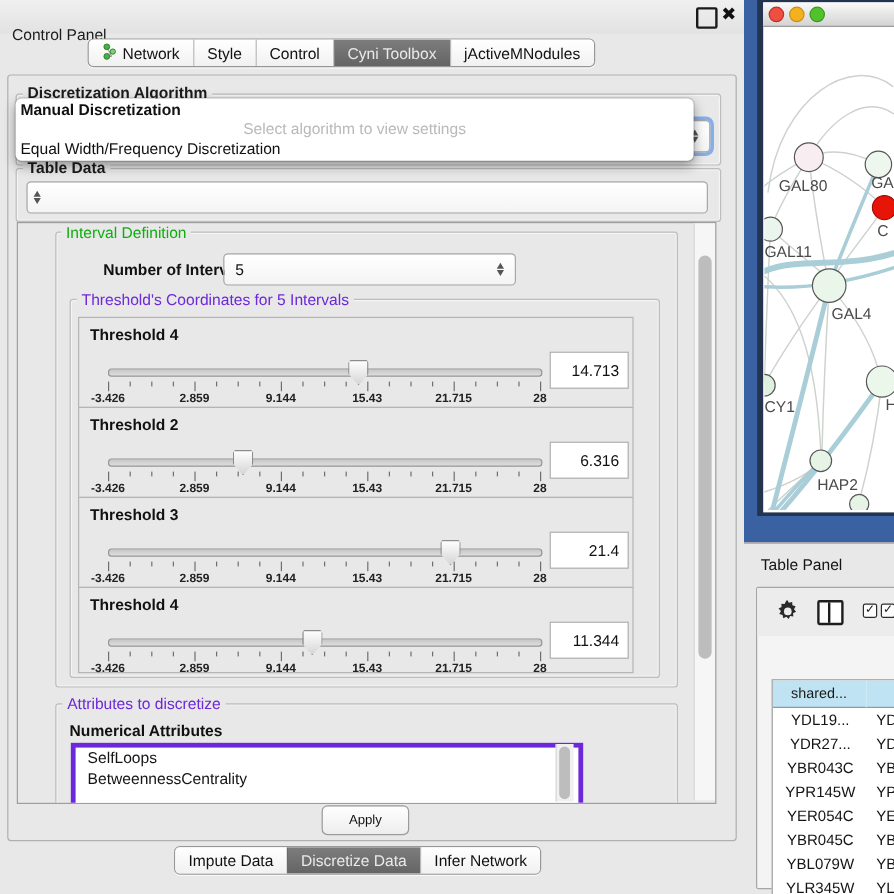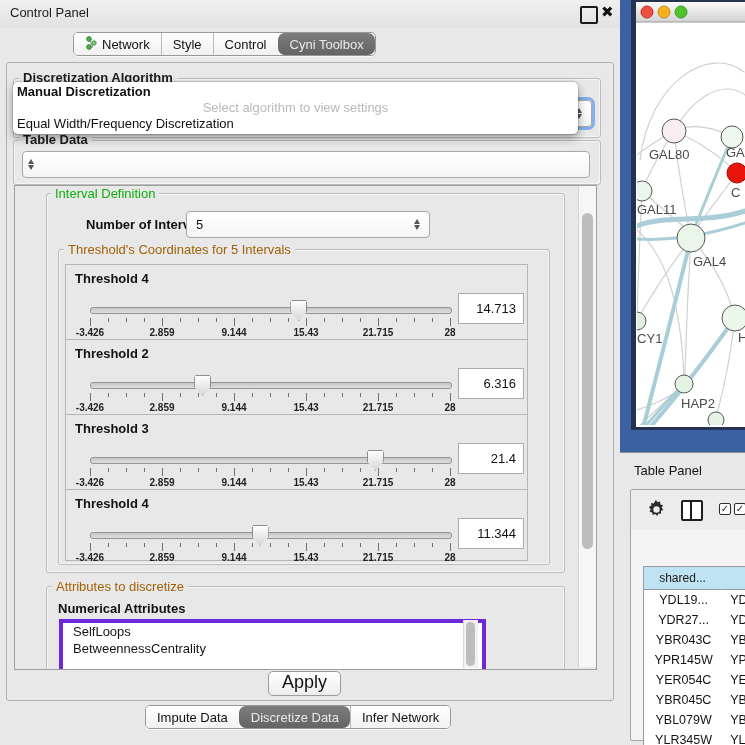--- a/index.html
+++ b/index.html
@@ -3,40 +3,40 @@
 <meta charset="utf-8">
 <style>
   html,body{margin:0;padding:0;background:#d9d9d9;}
   #root{position:relative;width:745px;height:745px;overflow:hidden;
         font-family:"Liberation Sans","DejaVu Sans",sans-serif;
         background:#e8e8e8;-webkit-font-smoothing:antialiased;}
   .abs{position:absolute;}
 
   
   .titlebar{left:0;top:0;width:620px;height:28px;background:linear-gradient(#f0f0f0,#e2e2e2);}
-  .cp-title{left:10px;top:5px;font-size:13px;color:#1c1c1c;}
+  .cp-title{left:10px;top:21px;font-size:13px;color:#1c1c1c;}
   .cp-float{left:580px;top:6px;width:14px;height:14px;border:2px solid #1a1a1a;border-radius:2px;}
   .cp-close{left:601px;top:3px;font-size:15px;font-weight:bold;color:#111;}
 
   
   .seg-bar{display:flex;height:22px;border:1px solid #979797;border-radius:5px;background:#fff;overflow:hidden;box-shadow:0 1px 0 rgba(255,255,255,.7);}
   .seg{display:flex;align-items:center;justify-content:center;font-size:13px;color:#111;
        padding:0 11px;border-left:1px solid #b9b9b9;background:linear-gradient(#ffffff,#f1f1f1);white-space:nowrap;}
   .seg:first-child{border-left:none;}
-  .seg.sel{background:linear-gradient(#7d7d7d,#646464);color:#e9e9e9;border-left-color:#6a6a6a;border-radius:7px;}
+  .seg.sel{background:linear-gradient(#7d7d7d,#646464);color:#e9e9e9;border-left-color:#6a6a6a;}
   .seg .ticon{margin-right:5px;display:inline-block;}
 
   
   .content{left:6px;top:62px;width:606px;height:637px;border:1px solid #b0b0b0;border-radius:3px;background:#e8e8e8;}
 
   .group{border:1px solid #bdbdbd;border-radius:3px;box-shadow:inset 0 0 0 1px rgba(255,255,255,.55);}
   .gtitle{font-size:13px;background:#e8e8e8;padding:0 4px;white-space:nowrap;line-height:13px;}
   .gt-dark{color:#1b1b1b;font-weight:bold;}
   .gt-green{color:#0fae0f;}
-  .gt-blue{color:#a16207;}
+  .gt-blue{color:#6d28d9;}
 
   .combo{background:linear-gradient(#ffffff,#f4f4f4);border:1px solid #a8a8a8;border-radius:4px;
          font-size:13px;color:#111;display:flex;align-items:center;}
   .combo .cval{padding-left:9px;flex:1;white-space:nowrap;overflow:hidden;}
   .stepper{width:16px;display:flex;flex-direction:column;align-items:center;justify-content:center;gap:1px;margin-right:4px;}
   .stepper i{width:0;height:0;border-left:3.5px solid transparent;border-right:3.5px solid transparent;}
   .stepper .up{border-bottom:5px solid #555;}
   .stepper .dn{border-top:5px solid #555;}
   .focusring{box-shadow:0 0 0 3px rgba(100,155,235,.75);}
 
@@ -58,22 +58,22 @@
   .val{position:absolute;left:392px;top:28px;width:50px;height:29px;border:1px solid #ababab;background:#fff;
        font-size:13px;text-align:right;padding:0 7px;font-family:inherit;color:#111;}
 
   
   .list{background:#fff;border:4px solid #6d28d9;overflow:hidden;}
   .list-item{font-size:13px;color:#151515;padding:1px 0 1px 10px;line-height:15px;white-space:nowrap;}
   .lscroll{position:absolute;background:#f1f1f1;border-left:1px solid #d7d7d7;}
   .lthumb{position:absolute;left:2px;top:2px;width:9px;height:44px;background:#bdbdbd;border-radius:5px;}
 
   .applybtn{left:268px;top:671px;width:71px;height:23px;border:1px solid #9b9b9b;border-radius:5px;
-            background:linear-gradient(#ffffff,#ededed);font-size:18px;color:#111;
-            display:flex;align-items:flex-start;justify-content:center;}
+            background:linear-gradient(#ffffff,#ededed);font-size:11px;color:#111;
+            display:flex;align-items:center;justify-content:center;}
 
   
   .popup{left:13px;top:82px;width:565px;height:52px;background:#fff;border-radius:5px;
          box-shadow:0 4px 10px rgba(0,0,0,.38),0 0 0 1px rgba(0,0,0,.12);z-index:50;overflow:hidden;padding-top:2px;box-sizing:border-box;}
   .pitem{font-size:13px;line-height:16px;padding-left:4px;color:#111;white-space:nowrap;}
   .pitem.hint{color:#b9b9b9;text-align:center;padding-left:0;}
   .pitem.bold{font-weight:bold;}
 
   
   .desktop{left:620px;top:0;width:125px;height:452px;}
@@ -124,20 +124,23 @@
       <span>Network</span>
     </div>
     <div class="seg">
         <span>Style</span>
       </div>
     <div class="seg">
         <span>Control</span>
       </div>
     <div class="seg sel">
         <span>Cyni Toolbox</span>
+      </div>
+    <div class="seg">
+        <span>jActiveMNodules</span>
       </div>
   </div>
 
   <div class="abs content"></div>
 
   <div class="abs group" style="left:13px;top:78px;width:586px;height:58px;"></div>
   <span class="abs gtitle gt-dark" style="left:19px;top:71px;">Discretization Algorithm</span>
   <div class="abs combo focusring" style="left:20px;top:100px;width:570px;height:25px;">
     <span class="cval"></span>
     <span class="stepper">

